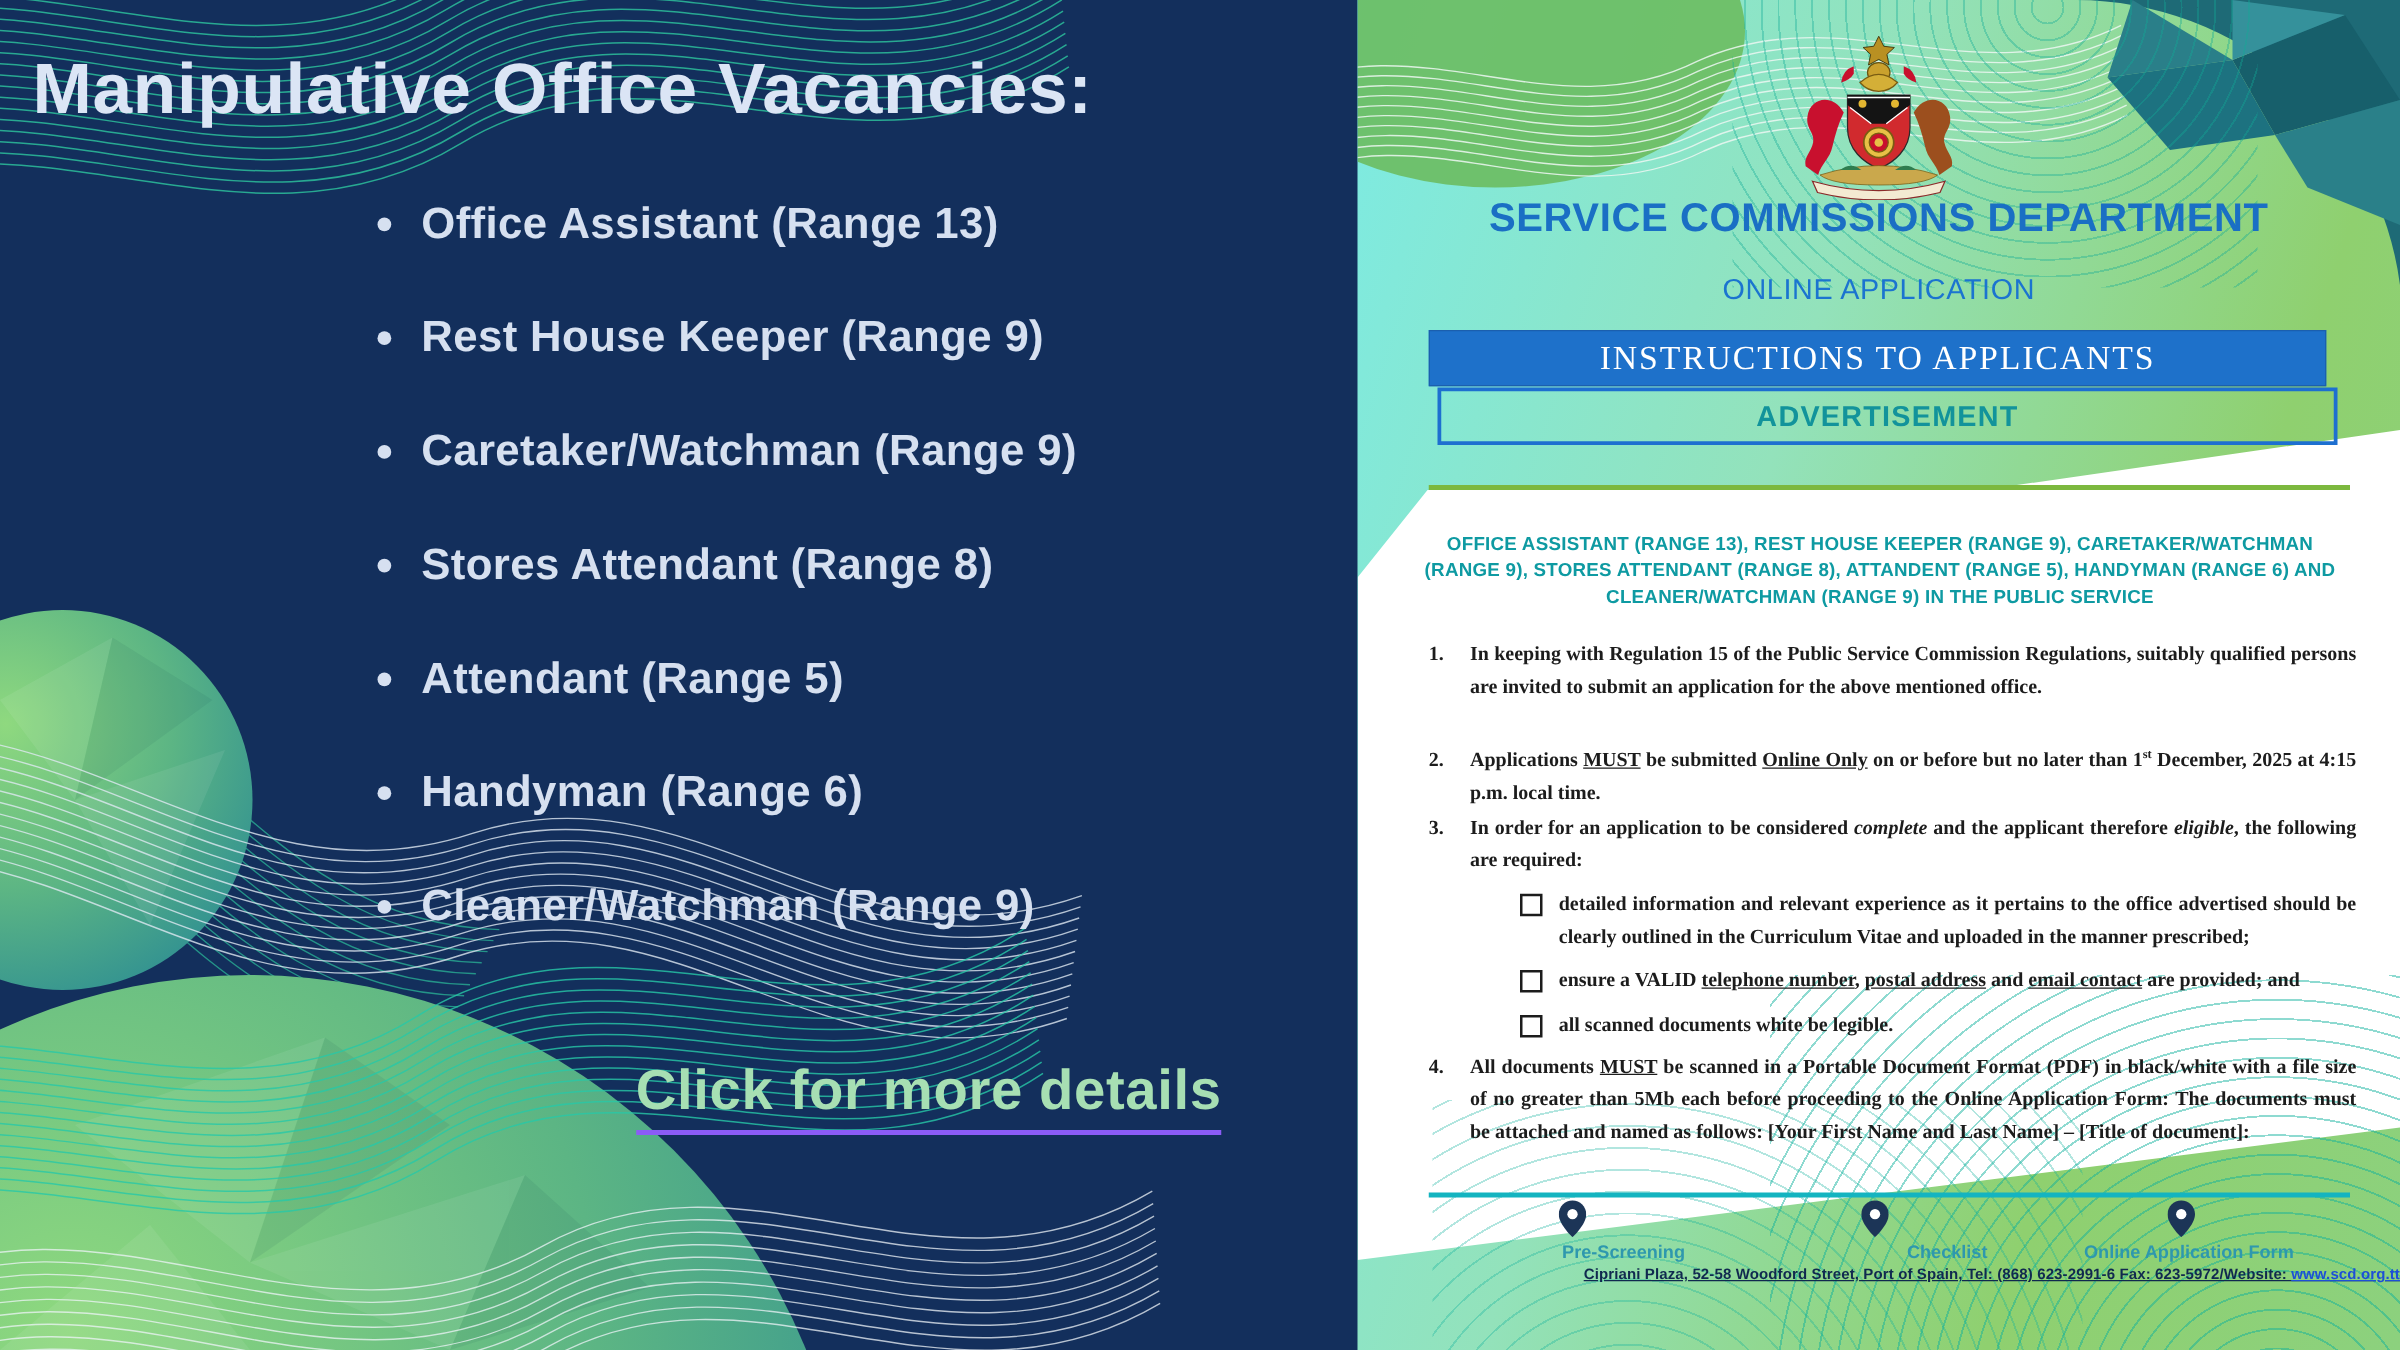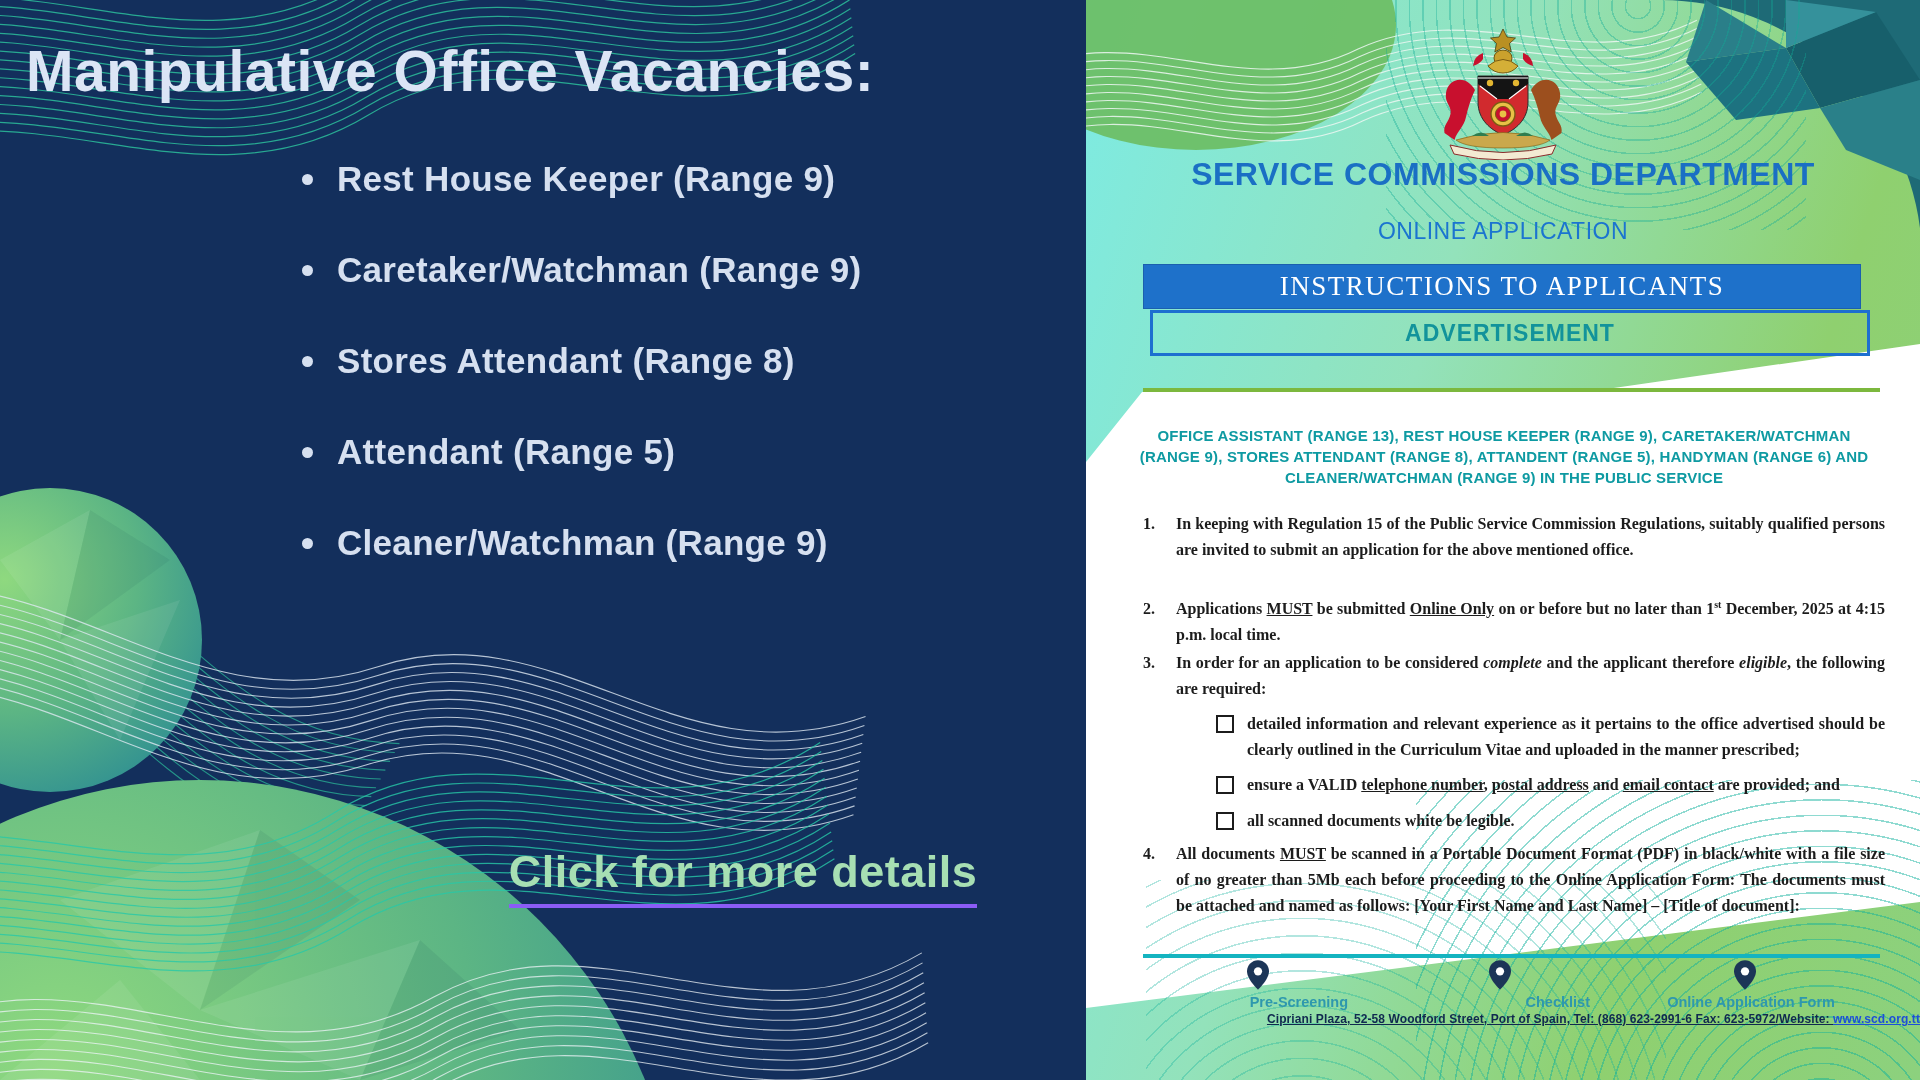--- a/index.html
+++ b/index.html
@@ -173,33 +173,41 @@
         <use href="#wav" y="80"></use>
           <use href="#wav" y="90"></use>
       </g>
     </svg>
 
     <div class="title">Manipulative Office Vacancies:</div>
 
     <ul class="vlist">
       <li>
           <span class="dot"></span>
+          <span>Office Assistant (Range 13)</span>
+        </li>
+      <li>
+          <span class="dot"></span>
           <span>Rest House Keeper (Range 9)</span>
         </li>
       <li>
           <span class="dot"></span>
           <span>Caretaker/Watchman (Range 9)</span>
         </li>
       <li>
           <span class="dot"></span>
           <span>Stores Attendant (Range 8)</span>
         </li>
       <li>
           <span class="dot"></span>
           <span>Attendant (Range 5)</span>
+        </li>
+      <li>
+          <span class="dot"></span>
+          <span>Handyman (Range 6)</span>
         </li>
       <li>
           <span class="dot"></span>
           <span>Cleaner/Watchman (Range 9)</span>
         </li>
     </ul>
 
     <div class="cta-wrap">
       <a href="#" class="cta">Click for more details</a>
     </div>

